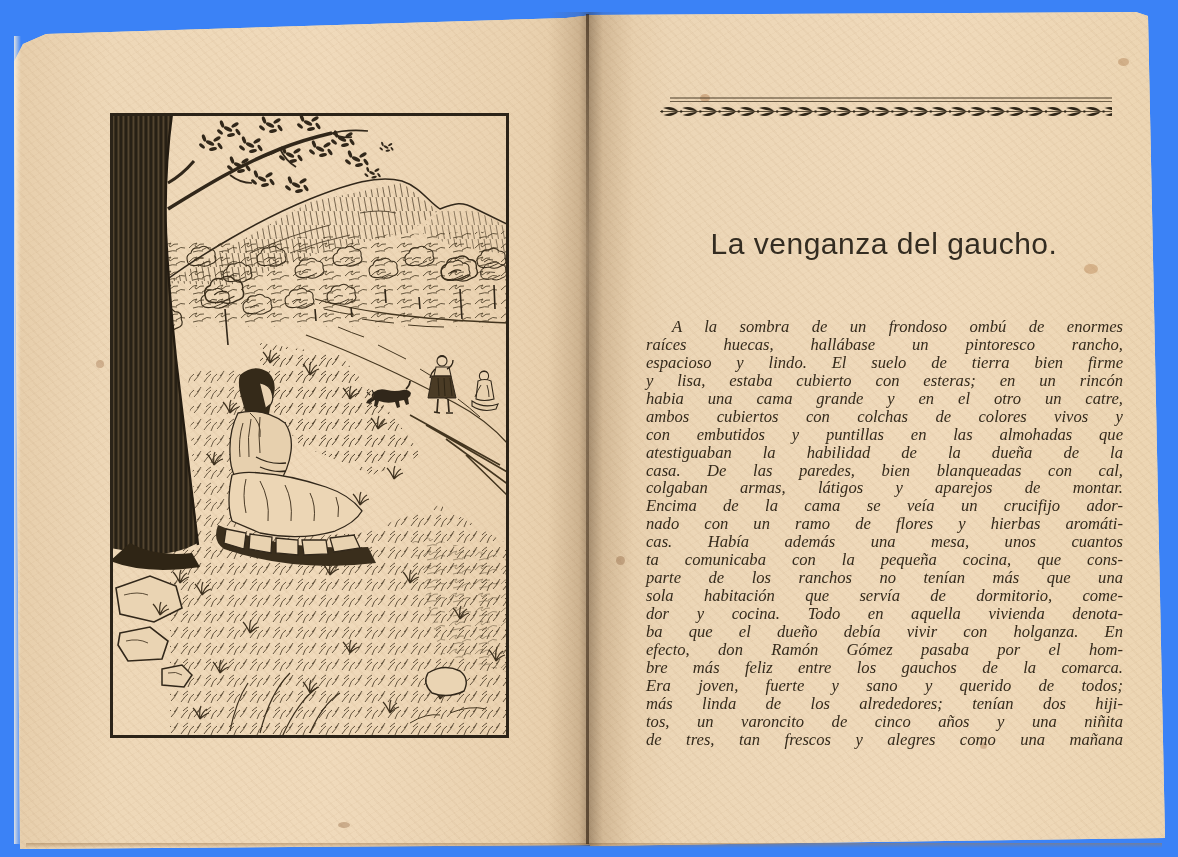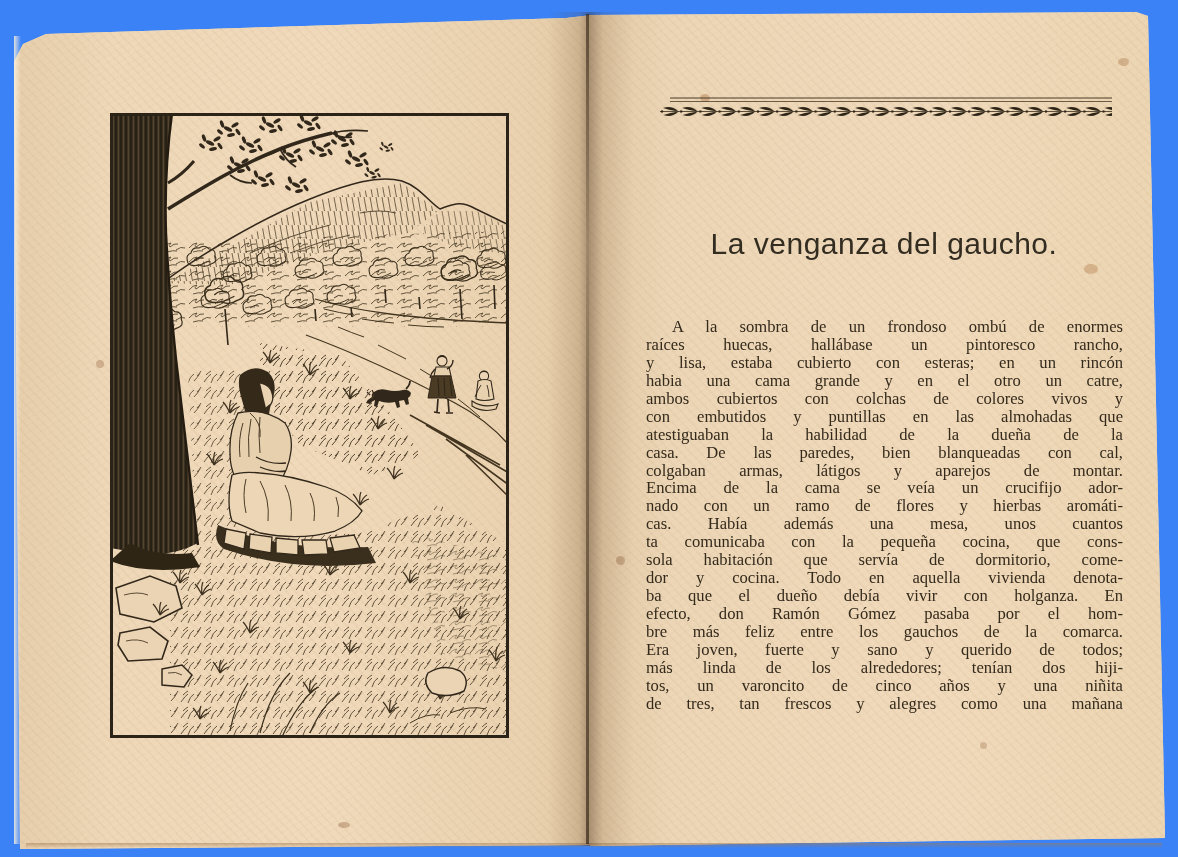--- a/index.html
+++ b/index.html
@@ -34,21 +34,21 @@
   
   .illustration{position:absolute;left:110px;top:113px;width:399px;height:625px;}
 
   
   .ornament{position:absolute;left:660px;top:95px;width:452px;height:26px;}
   .chapter-title{position:absolute;left:638px;top:227px;width:492px;text-align:center;
      font-family:"Liberation Sans", sans-serif;font-weight:400;font-size:30px;
      letter-spacing:.5px;color:#332c21;}
   .bodytext{position:absolute;left:646px;top:317px;width:477px;color:#342a1c;
      font-size:16.6px;}
-  .bodyline{height:17.95px;text-align:justify;text-align-last:justify;white-space:nowrap;}
+  .bodyline{height:17.95px;text-align:justify;text-align-last:justify;white-space:nowrap;font-style:italic;}
   .bodyline:first-child{text-indent:26px;}
 </style>
 </head>
 <body>
 
 <div class="stage">
 
   <div class="page page-left"></div>
   <div class="page page-right"></div>
   <div class="edge-highlight"></div>
@@ -273,31 +273,33 @@
     <line x1="10" y1="6.5" x2="452" y2="6.5" stroke="#4a3c28" stroke-width="0.8"></line>
     <line x1="0" y1="16.5" x2="452" y2="16.5" stroke="#3a2e1c" stroke-width="0.8"></line>
     <rect x="0" y="0" width="452" height="26" fill="url(#leafchain)"></rect>
   </svg>
 
   <h1 class="chapter-title" style="margin:0;">La venganza del gaucho.</h1>
 
   <div class="bodytext">
       <div class="bodyline">A la sombra de un frondoso ombú de enormes</div>
       <div class="bodyline">raíces huecas, hallábase un pintoresco rancho,</div>
+      <div class="bodyline">espacioso y lindo. El suelo de tierra bien firme</div>
       <div class="bodyline">y lisa, estaba cubierto con esteras; en un rincón</div>
       <div class="bodyline">habia una cama grande y en el otro un catre,</div>
       <div class="bodyline">ambos cubiertos con colchas de colores vivos y</div>
       <div class="bodyline">con embutidos y puntillas en las almohadas que</div>
       <div class="bodyline">atestiguaban la habilidad de la dueña de la</div>
       <div class="bodyline">casa. De las paredes, bien blanqueadas con cal,</div>
       <div class="bodyline">colgaban armas, látigos y aparejos de montar.</div>
       <div class="bodyline">Encima de la cama se veía un crucifijo ador-</div>
       <div class="bodyline">nado con un ramo de flores y hierbas aromáti-</div>
       <div class="bodyline">cas. Había además una mesa, unos cuantos</div>
       <div class="bodyline">ta comunicaba con la pequeña cocina, que cons-</div>
+      <div class="bodyline">parte de los ranchos no tenían más que una</div>
       <div class="bodyline">sola habitación que servía de dormitorio, come-</div>
       <div class="bodyline">dor y cocina. Todo en aquella vivienda denota-</div>
       <div class="bodyline">ba que el dueño debía vivir con holganza. En</div>
       <div class="bodyline">efecto, don Ramón Gómez pasaba por el hom-</div>
       <div class="bodyline">bre más feliz entre los gauchos de la comarca.</div>
       <div class="bodyline">Era joven, fuerte y sano y querido de todos;</div>
       <div class="bodyline">más linda de los alrededores; tenían dos hiji-</div>
       <div class="bodyline">tos, un varoncito de cinco años y una niñita</div>
       <div class="bodyline">de tres, tan frescos y alegres como una mañana</div>
     </div>

